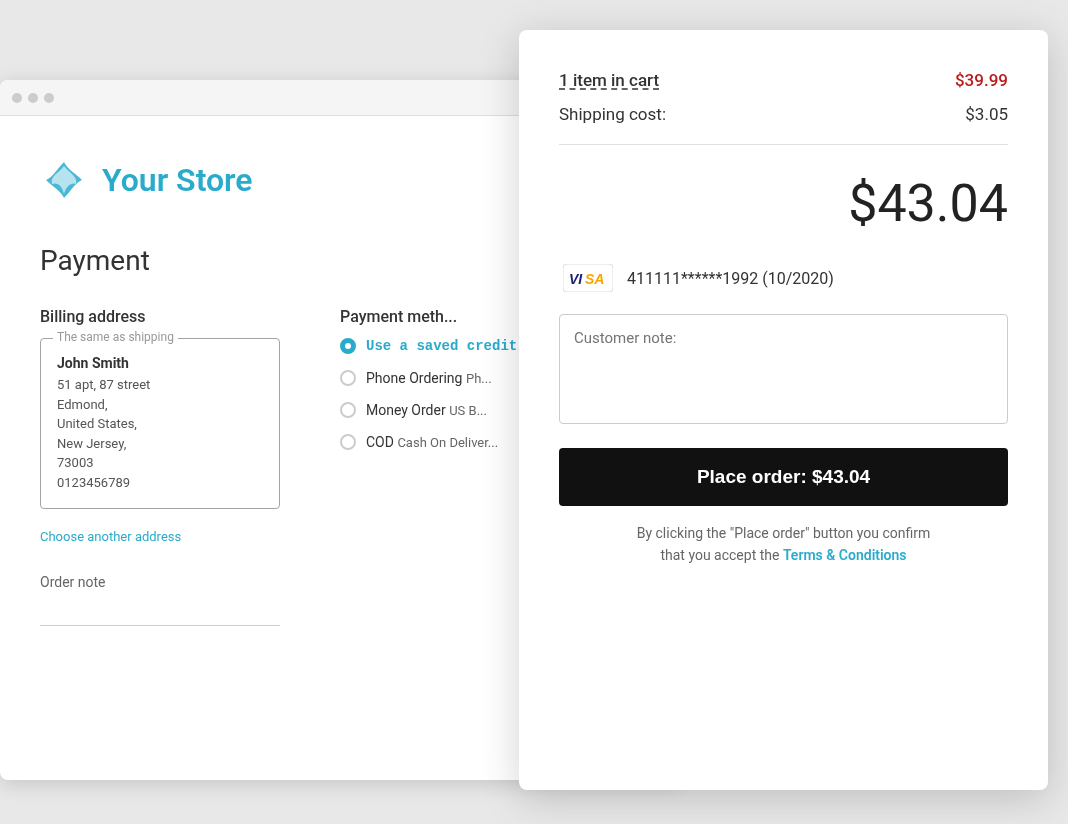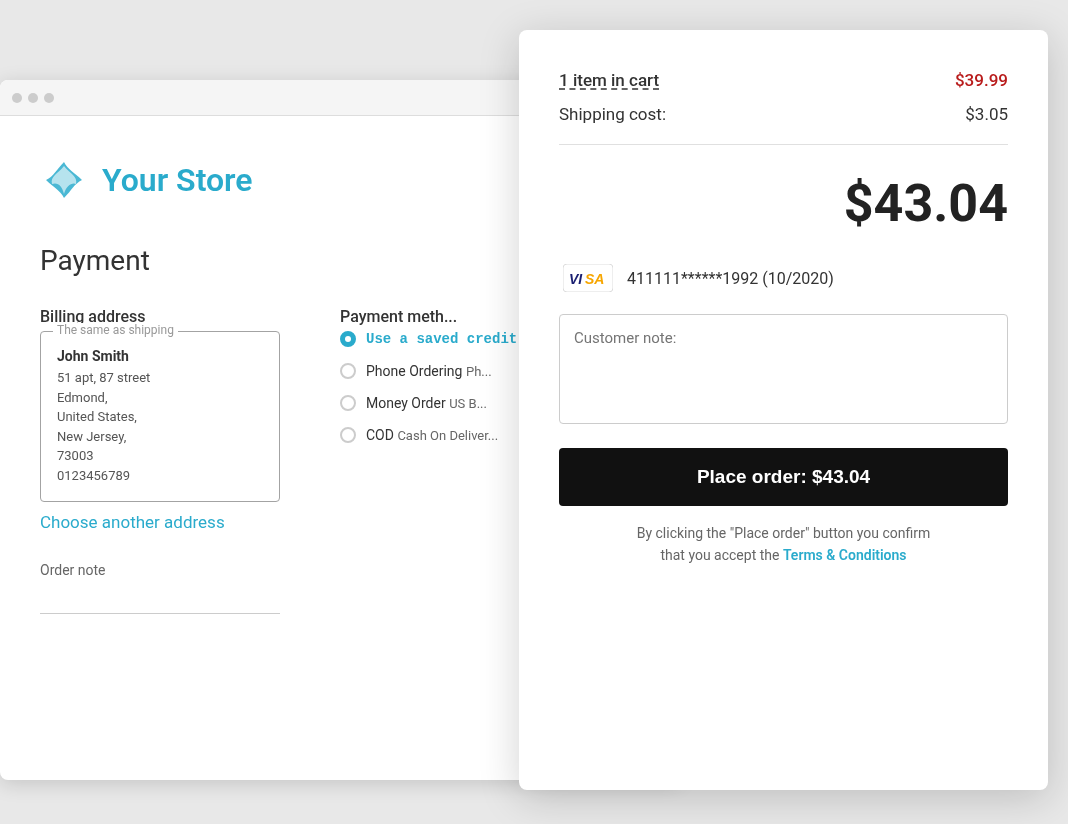--- a/index.html
+++ b/index.html
@@ -73,21 +73,21 @@
 
     .billing-section {
       display: flex;
       gap: 60px;
     }
 
     .section-title {
       font-size: 16px;
       color: #333;
       font-weight: 500;
-      margin-bottom: 5px;
+      margin-bottom: 12px;
     }
 
     .address-box {
       position: relative;
       border: 1px solid #a3a3a3;
       border-radius: 4px;
       padding: 16px;
       width: 240px;
       min-height: 130px;
     }
@@ -109,22 +109,22 @@
       margin-bottom: 4px;
     }
 
     .address-line {
       font-size: 13px;
       color: #555;
       line-height: 1.5;
     }
 
     .choose-address {
-      margin-top: 10px;
-      font-size: 17px;
+      margin-top: 20px;
+      font-size: 13px;
       color: #2aabcc;
       cursor: pointer;
     }
 
     .payment-method-section {
       flex: 1;
     }
 
     .payment-options {
       display: flex;
@@ -251,21 +251,21 @@
 
     .divider {
       border: none;
       border-top: 1px solid #e0e0e0;
       margin-bottom: 28px;
     }
 
     .total-amount {
       text-align: right;
       font-size: 52px;
-      font-weight: 700;
+      font-weight: 400;
       color: #222;
       margin-bottom: 28px;
     }
 
     .credit-card-section {
       margin-bottom: 20px;
     }
 
     .credit-card-label {
       font-size: 16px;

